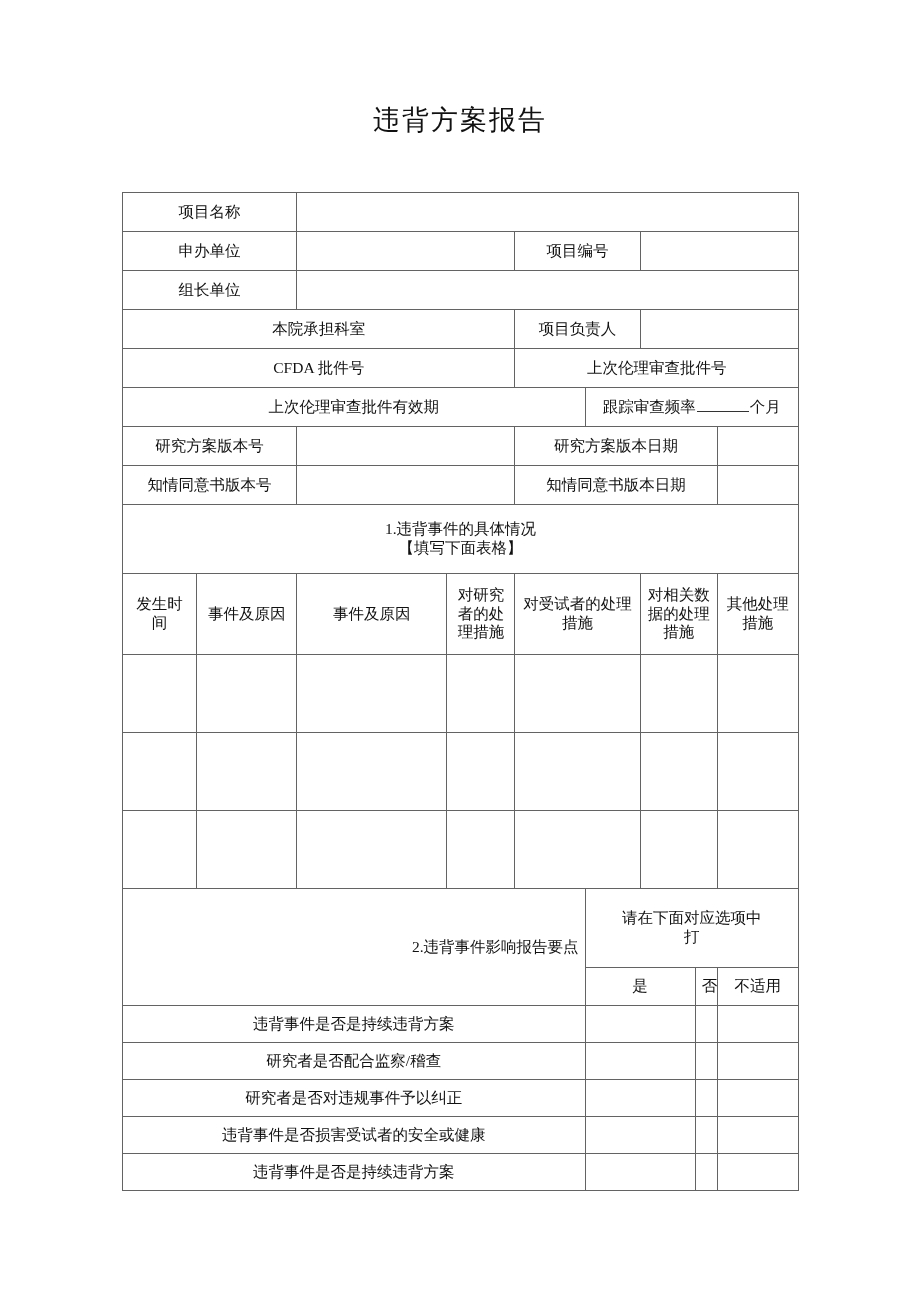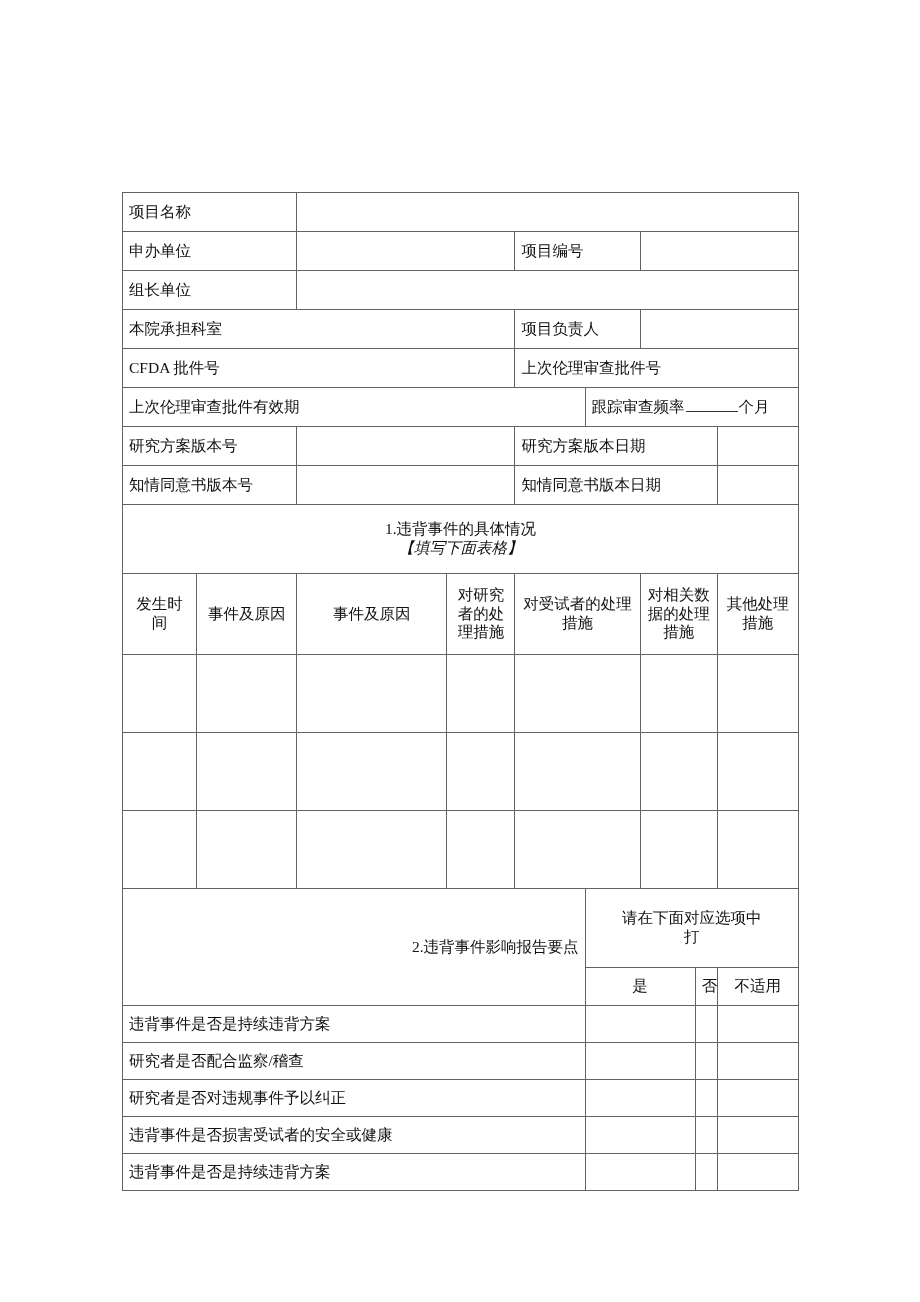--- a/index.html
+++ b/index.html
@@ -44,37 +44,37 @@
     font-size: 15.5px;
   }
   table.form td {
     border: 1px solid #636363;
     padding: 0 6px;
     vertical-align: middle;
     line-height: 1.22;
     color: #111;
   }
   td.label {
-    text-align: left;
+    text-align: center;
     white-space: nowrap;
     border-radius: 13px;
   }
   td.blank {
     text-align: left;
   }
   .r38 { height: 38px; }
   .sect-head {
     height: 68px;
     text-align: center;
     line-height: 1.95;
     font-size: 15.5px;
     margin-left: 32px;
   }
   .sect-head .l1 { display: block; }
-  .sect-head .l2 { display: block; font-style: italic; }
+  .sect-head .l2 { display: block; }
   .colhead {
     height: 80px;
     text-align: center;
     vertical-align: middle;
     font-size: 15.5px;
     line-height: 1.28;
     padding: 0 2px;
   }
   .datarow { height: 78px; }
   .sect2-label {
@@ -108,20 +108,21 @@
     margin: 0 1px;
     vertical-align: baseline;
   }
   .nowrap { white-space: nowrap; }
 </style>
 </head>
 <body>
 
 <div class="page">
 
+  <div class="doc-title">违背方案报告</div>
 
   <table class="form">
     <colgroup>
       <col style="width:60px">
       <col style="width:14px">
       <col style="width:60px">
       <col style="width:40px">
       <col style="width:40px">
       <col style="width:13px">
       <col style="width:58px">

